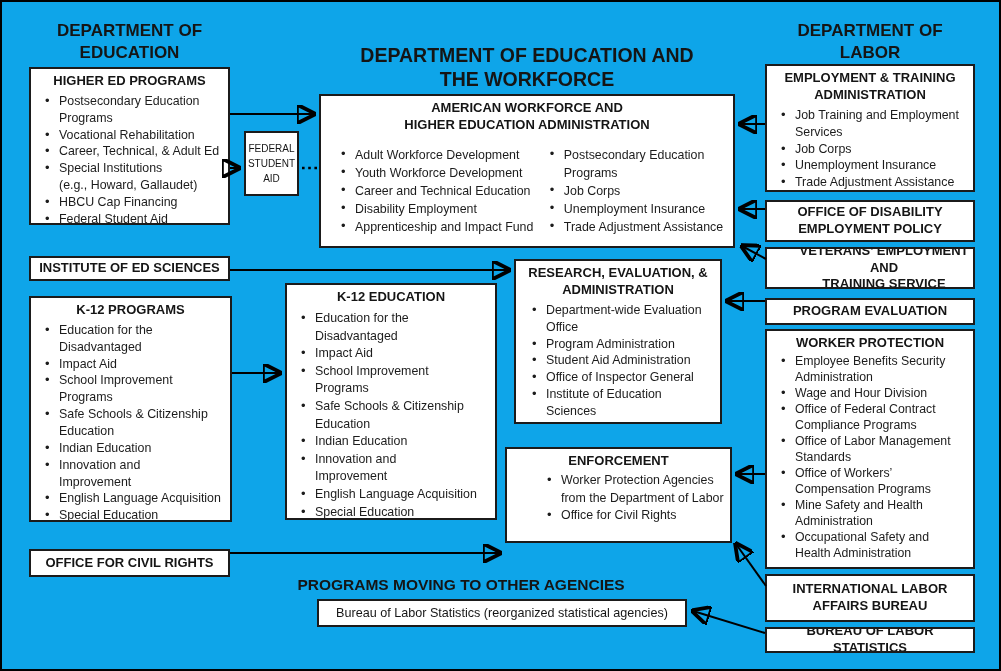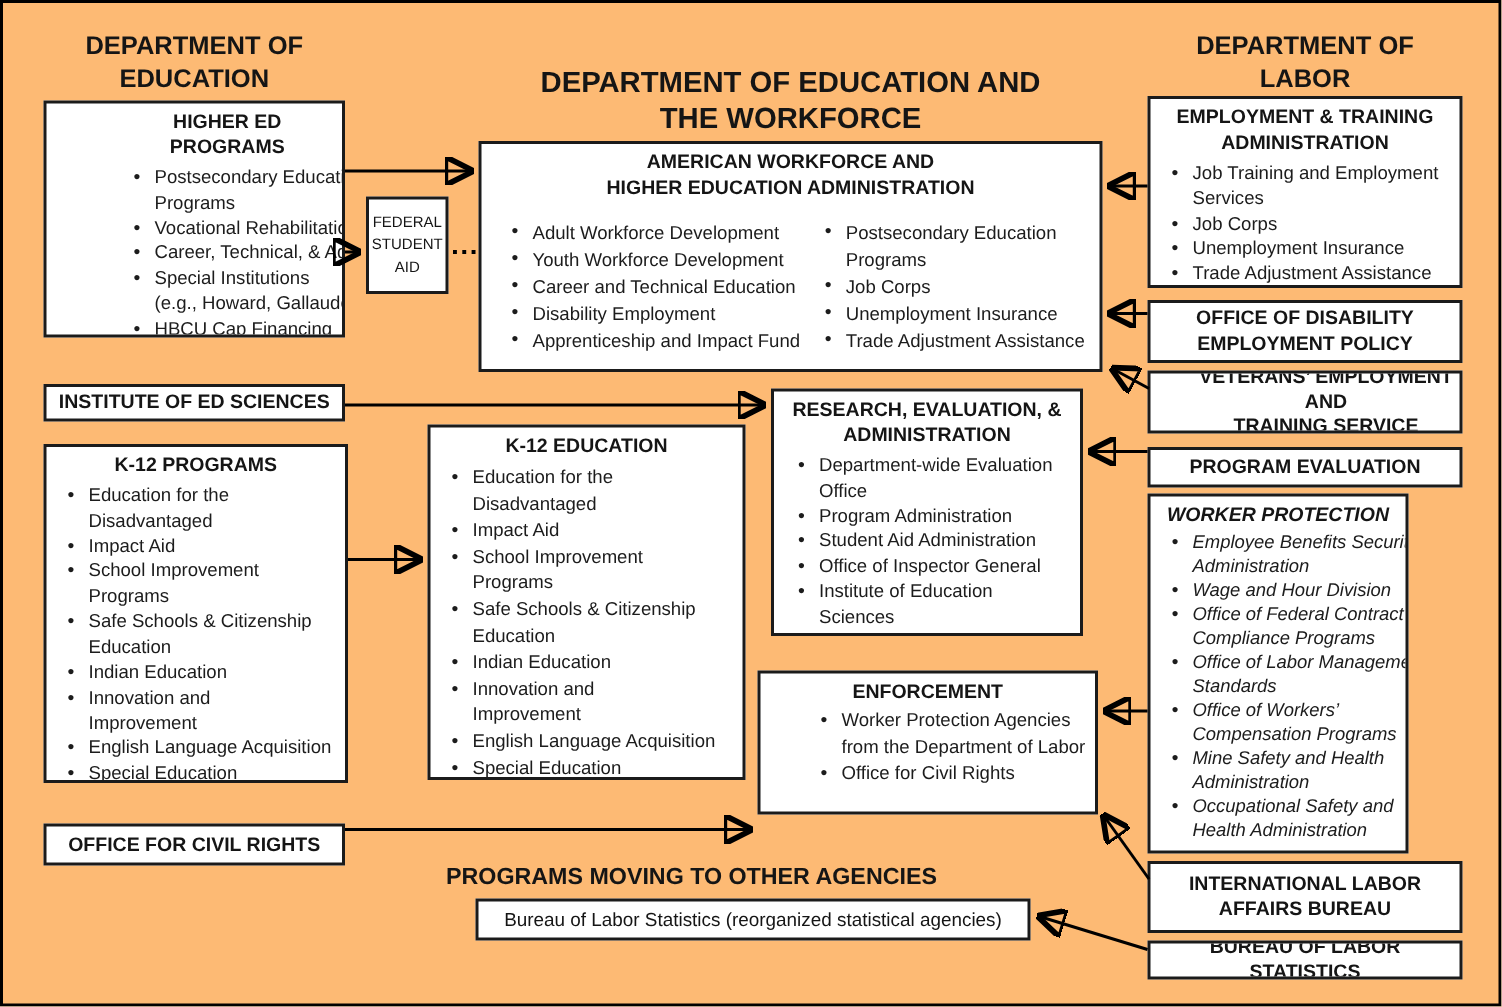--- a/index.html
+++ b/index.html
@@ -1,35 +1,35 @@
 <!DOCTYPE html>
 <html><head>
 <meta charset="utf-8">
 <style>
   html,body{margin:0;padding:0;background:#e8e8e8;}
   .page{
-    position:relative;width:1001px;height:671px;background:#fdba74;
+    position:relative;width:1001px;height:671px;background:#0ea5e9;
     border:2px solid #000;box-sizing:border-box;overflow:hidden;
     font-family:"Liberation Sans","DejaVu Sans",sans-serif;color:#111;
   }
   .header{position:absolute;font-weight:bold;text-align:center;white-space:pre-line;color:#151515;}
   #h-left{left:27px;top:18px;width:201px;font-size:17px;line-height:1.28;}
   #h-center{left:345px;top:41px;width:360px;font-size:19.5px;line-height:1.24;}
   #h-right{left:768px;top:18px;width:200px;font-size:17px;line-height:1.28;}
   #h-bottom{left:284px;top:574px;width:350px;font-size:15.5px;}
 
   .box{position:absolute;border:2px solid #1b1b1b;background:#fff;box-sizing:border-box;overflow:hidden;}
   .box-title{font-weight:bold;text-align:center;white-space:pre-line;font-size:13px;line-height:1.3;padding:4px 2px 0;color:#151515;}
   .tcenter{display:flex;align-items:center;justify-content:center;}
   .tcenter .box-title{padding:0 2px;}
   ul.bullets{list-style:none;margin:3px 0 0;padding:0 2px 0 12px;font-size:12.4px;line-height:1.36;color:#1c1c1c;}
   ul.bullets li{position:relative;padding-left:16px;white-space:pre;margin:0;}
   ul.bullets li::before{content:"\2022";position:absolute;left:2px;top:-1px;font-size:13px;}
 
-  #b-higher-ed{left:27px;top:65px;width:201px;height:158px;padding-left:44px;}
+  #b-higher-ed{left:27px;top:65px;width:201px;height:158px;}
   #b-fsa{left:242px;top:129px;width:55px;height:65px;}
   #b-fsa .box-title{font-weight:normal;font-size:10px;line-height:1.5;}
   #b-ies{left:27px;top:254px;width:201px;height:25px;}
   #b-k12p{left:27px;top:294px;width:203px;height:226px;}
   #b-ocr{left:27px;top:547px;width:201px;height:28px;}
   #b-k12e{left:283px;top:281px;width:212px;height:237px;}
   #b-k12e ul.bullets{line-height:1.42;margin-top:4px;}
   #b-awhea{left:317px;top:92px;width:416px;height:154px;}
   #b-awhea .cols{display:flex;margin-top:12px;padding-left:14px;}
   #b-awhea ul.bullets{margin:0;padding:0 0 0 4px;line-height:1.46;}
@@ -38,21 +38,21 @@
   #b-research{left:512px;top:257px;width:208px;height:165px;}
   #b-research ul.bullets{padding-left:14px;}
   #b-enforcement{left:503px;top:445px;width:227px;height:96px;}
   #b-enforcement ul.bullets{padding-left:38px;line-height:1.42;margin-top:2px;}
   #b-blsr{left:315px;top:597px;width:370px;height:28px;}
   #b-blsr .box-title{font-weight:normal;font-size:12.6px;}
   #b-eta{left:763px;top:62px;width:210px;height:128px;}
   #b-odep{left:763px;top:198px;width:210px;height:42px;}
   #b-vets{left:763px;top:245px;width:210px;height:42px;padding-left:28px;}
   #b-pe{left:763px;top:296px;width:210px;height:27px;}
-  #b-wp{left:763px;top:327px;width:174px;height:240px;font-style:italic;}
+  #b-wp{left:763px;top:327px;width:210px;height:240px;}
   #b-wp ul.bullets{line-height:1.3;font-size:12.3px;margin-top:2px;}
   #b-ilab{left:763px;top:572px;width:210px;height:48px;}
   #b-bls{left:763px;top:625px;width:210px;height:26px;}
 
   svg.wires{position:absolute;left:0;top:0;pointer-events:none;}
   svg.wires path{stroke:#000;stroke-width:2;fill:none;}
   svg.wires path.dotted{stroke-width:2.6;stroke-dasharray:2.6 3.6;}
 </style>
 </head>
 <body>

